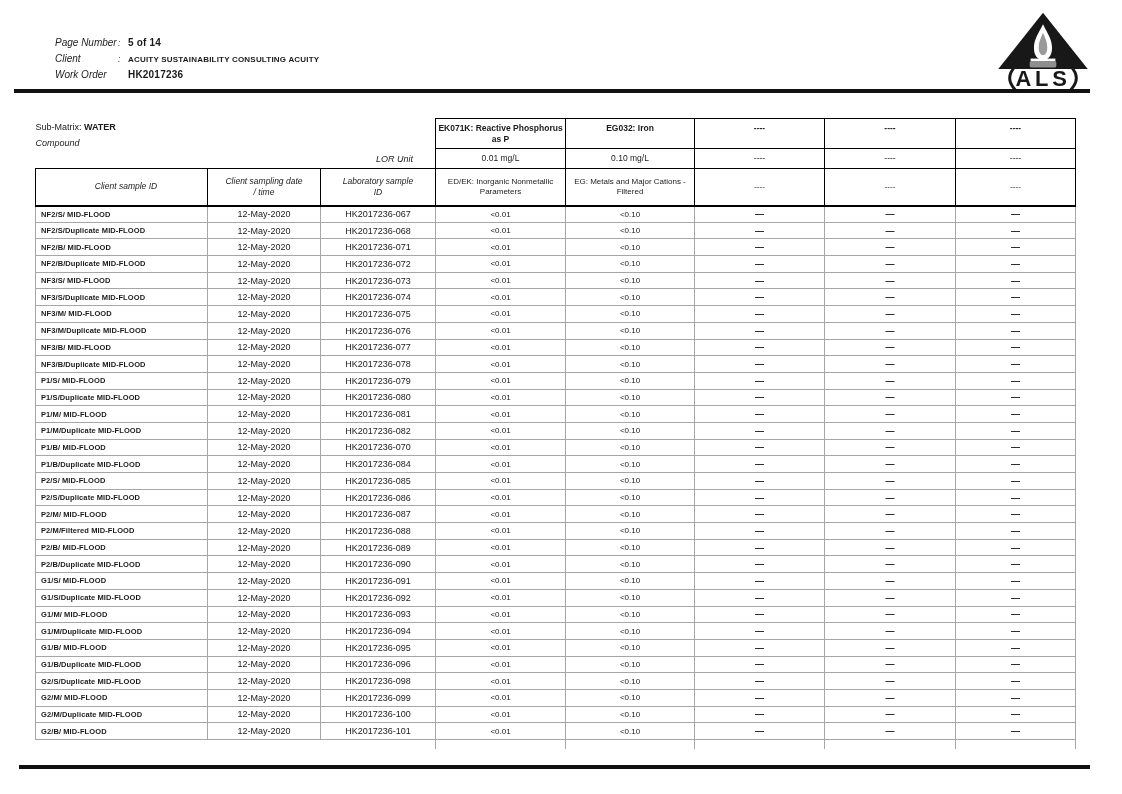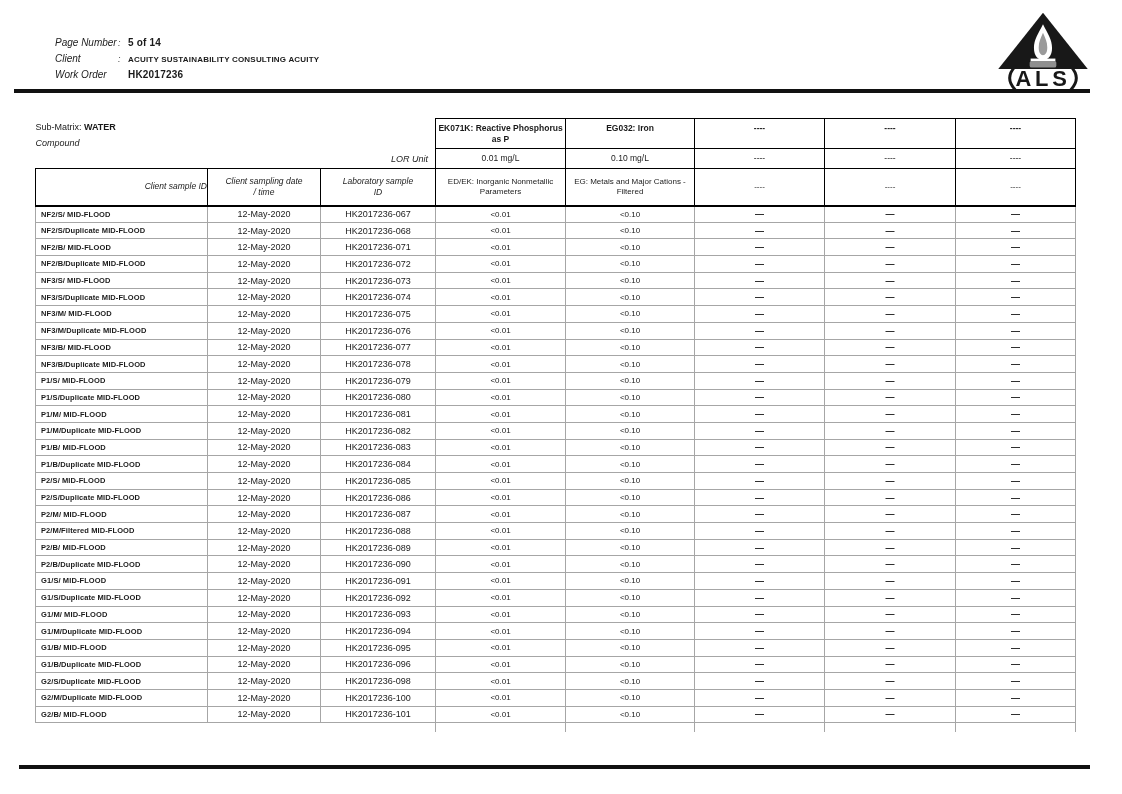--- a/index.html
+++ b/index.html
@@ -29,29 +29,29 @@
 
   
   tr.r-compound { height:30px; }
   tr.r-lor { height:20px; }
   tr.r-method { height:37px; }
   .blankcell { border:none; }
   .submx-wrap { display:flex; flex-direction:column; justify-content:space-between; height:30px; padding:3px 6px 1px 0; }
   .submx { font-size:9px; }
   .submx b { font-weight:bold; }
   .sidehead { text-align:left; font-style:italic; font-size:9px; color:#222; padding-right:7px; }
-  .lorlabel { border:none; text-align:right; font-style:italic; font-size:9px; color:#222; padding-right:7px; vertical-align:bottom; padding-bottom:4px; }
+  .lorlabel { border:none; text-align:right; font-style:italic; font-size:9px; color:#222; padding-right:22px; vertical-align:bottom; padding-bottom:4px; }
 
   .acell { border:1px solid #000; text-align:center; line-height:1.25; }
   .acell.compound { font-weight:bold; font-size:8.5px; vertical-align:top; padding-top:4px; }
   .acell.lor { font-size:8.5px; }
   .acell.method { font-size:8px; color:#222; }
 
   th.idhead { border:1px solid #000; font-style:italic; font-size:8.5px; text-align:center; line-height:1.3; white-space:pre-line; color:#222; }
-  th.idhead.first { text-align:right; padding-left:9px; }
+  th.idhead.first { text-align:center; padding-left:9px; }
   tr.r-method th, tr.r-method td { border-bottom:2.5px solid #000; }
 
   
   tbody td { border:1px solid #a6a6a6; font-size:9px; text-align:center; height:16.7px; }
   tbody td.sid { font-weight:bold; font-size:7.5px; text-align:left; padding-left:5px; letter-spacing:.1px; }
   tbody td.val { font-size:8px; }
   tbody td.dash { font-weight:bold; font-size:9px; }
   tbody tr.stub td { height:9px; border-top:none; border-bottom:none; }
   tbody tr.stub td.empty { border:none; }
 </style>
@@ -274,21 +274,21 @@
     <td>HK2017236-082</td>
     <td class="val">&lt;0.01</td>
     <td class="val">&lt;0.10</td>
     <td class="dash">—</td>
     <td class="dash">—</td>
     <td class="dash">—</td>
   </tr>
         <tr>
     <td class="sid">P1/B/ MID-FLOOD</td>
     <td>12-May-2020</td>
-    <td>HK2017236-083</td>
+    <td>HK2017236-070</td>
     <td class="val">&lt;0.01</td>
     <td class="val">&lt;0.10</td>
     <td class="dash">—</td>
     <td class="dash">—</td>
     <td class="dash">—</td>
   </tr>
         <tr>
     <td class="sid">P1/B/Duplicate MID-FLOOD</td>
     <td>12-May-2020</td>
     <td>HK2017236-084</td>
@@ -415,20 +415,30 @@
     <td class="val">&lt;0.01</td>
     <td class="val">&lt;0.10</td>
     <td class="dash">—</td>
     <td class="dash">—</td>
     <td class="dash">—</td>
   </tr>
         <tr>
     <td class="sid">G2/S/Duplicate MID-FLOOD</td>
     <td>12-May-2020</td>
     <td>HK2017236-098</td>
+    <td class="val">&lt;0.01</td>
+    <td class="val">&lt;0.10</td>
+    <td class="dash">—</td>
+    <td class="dash">—</td>
+    <td class="dash">—</td>
+  </tr>
+        <tr>
+    <td class="sid">G2/M/ MID-FLOOD</td>
+    <td>12-May-2020</td>
+    <td>HK2017236-099</td>
     <td class="val">&lt;0.01</td>
     <td class="val">&lt;0.10</td>
     <td class="dash">—</td>
     <td class="dash">—</td>
     <td class="dash">—</td>
   </tr>
         <tr>
     <td class="sid">G2/M/Duplicate MID-FLOOD</td>
     <td>12-May-2020</td>
     <td>HK2017236-100</td>

